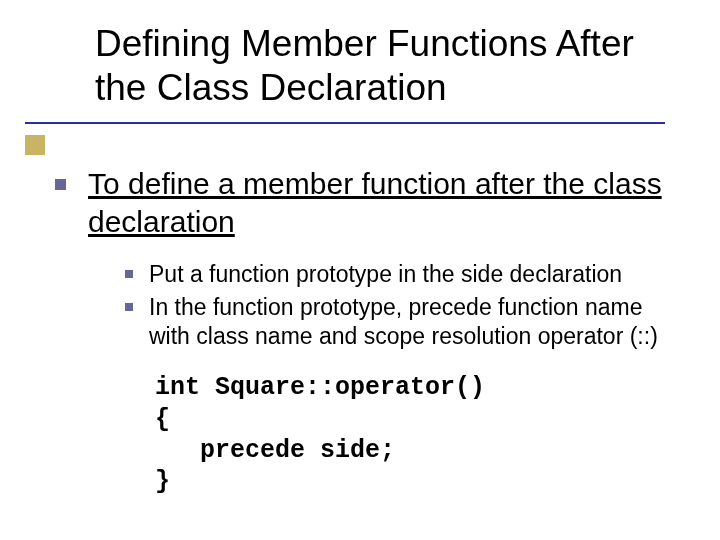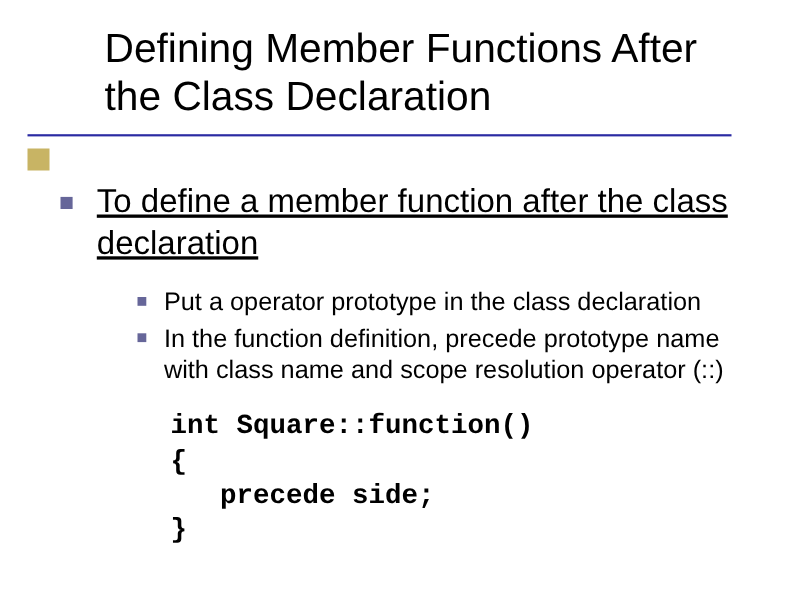--- a/index.html
+++ b/index.html
@@ -116,28 +116,28 @@
   <div class="body">
 
     <div class="lvl1">
       <div class="bullet1"></div>
       <div class="lvl1-text">To define a member function after the class declaration</div>
     </div>
 
     <div class="sub">
       <div class="lvl2">
         <div class="bullet2"></div>
-        <div class="lvl2-text">Put a operator prototype in the class declaration</div>
+        <div class="lvl2-text">Put a function prototype in the side declaration</div>
       </div>
       <div class="lvl2">
         <div class="bullet2"></div>
-        <div class="lvl2-text">In the function definition, precede prototype name with class name and scope resolution operator (::)</div>
+        <div class="lvl2-text">In the function prototype, precede function name with class name and scope resolution operator (::)</div>
       </div>
     </div>
 
-    <div class="code-block"><span>int Square::function()</span>
+    <div class="code-block"><span>int Square::operator()</span>
 <span>{</span>
 <span>   precede side;</span>
 <span>}</span></div>
 
   </div>
 
 </div>
 
 </body></html>

